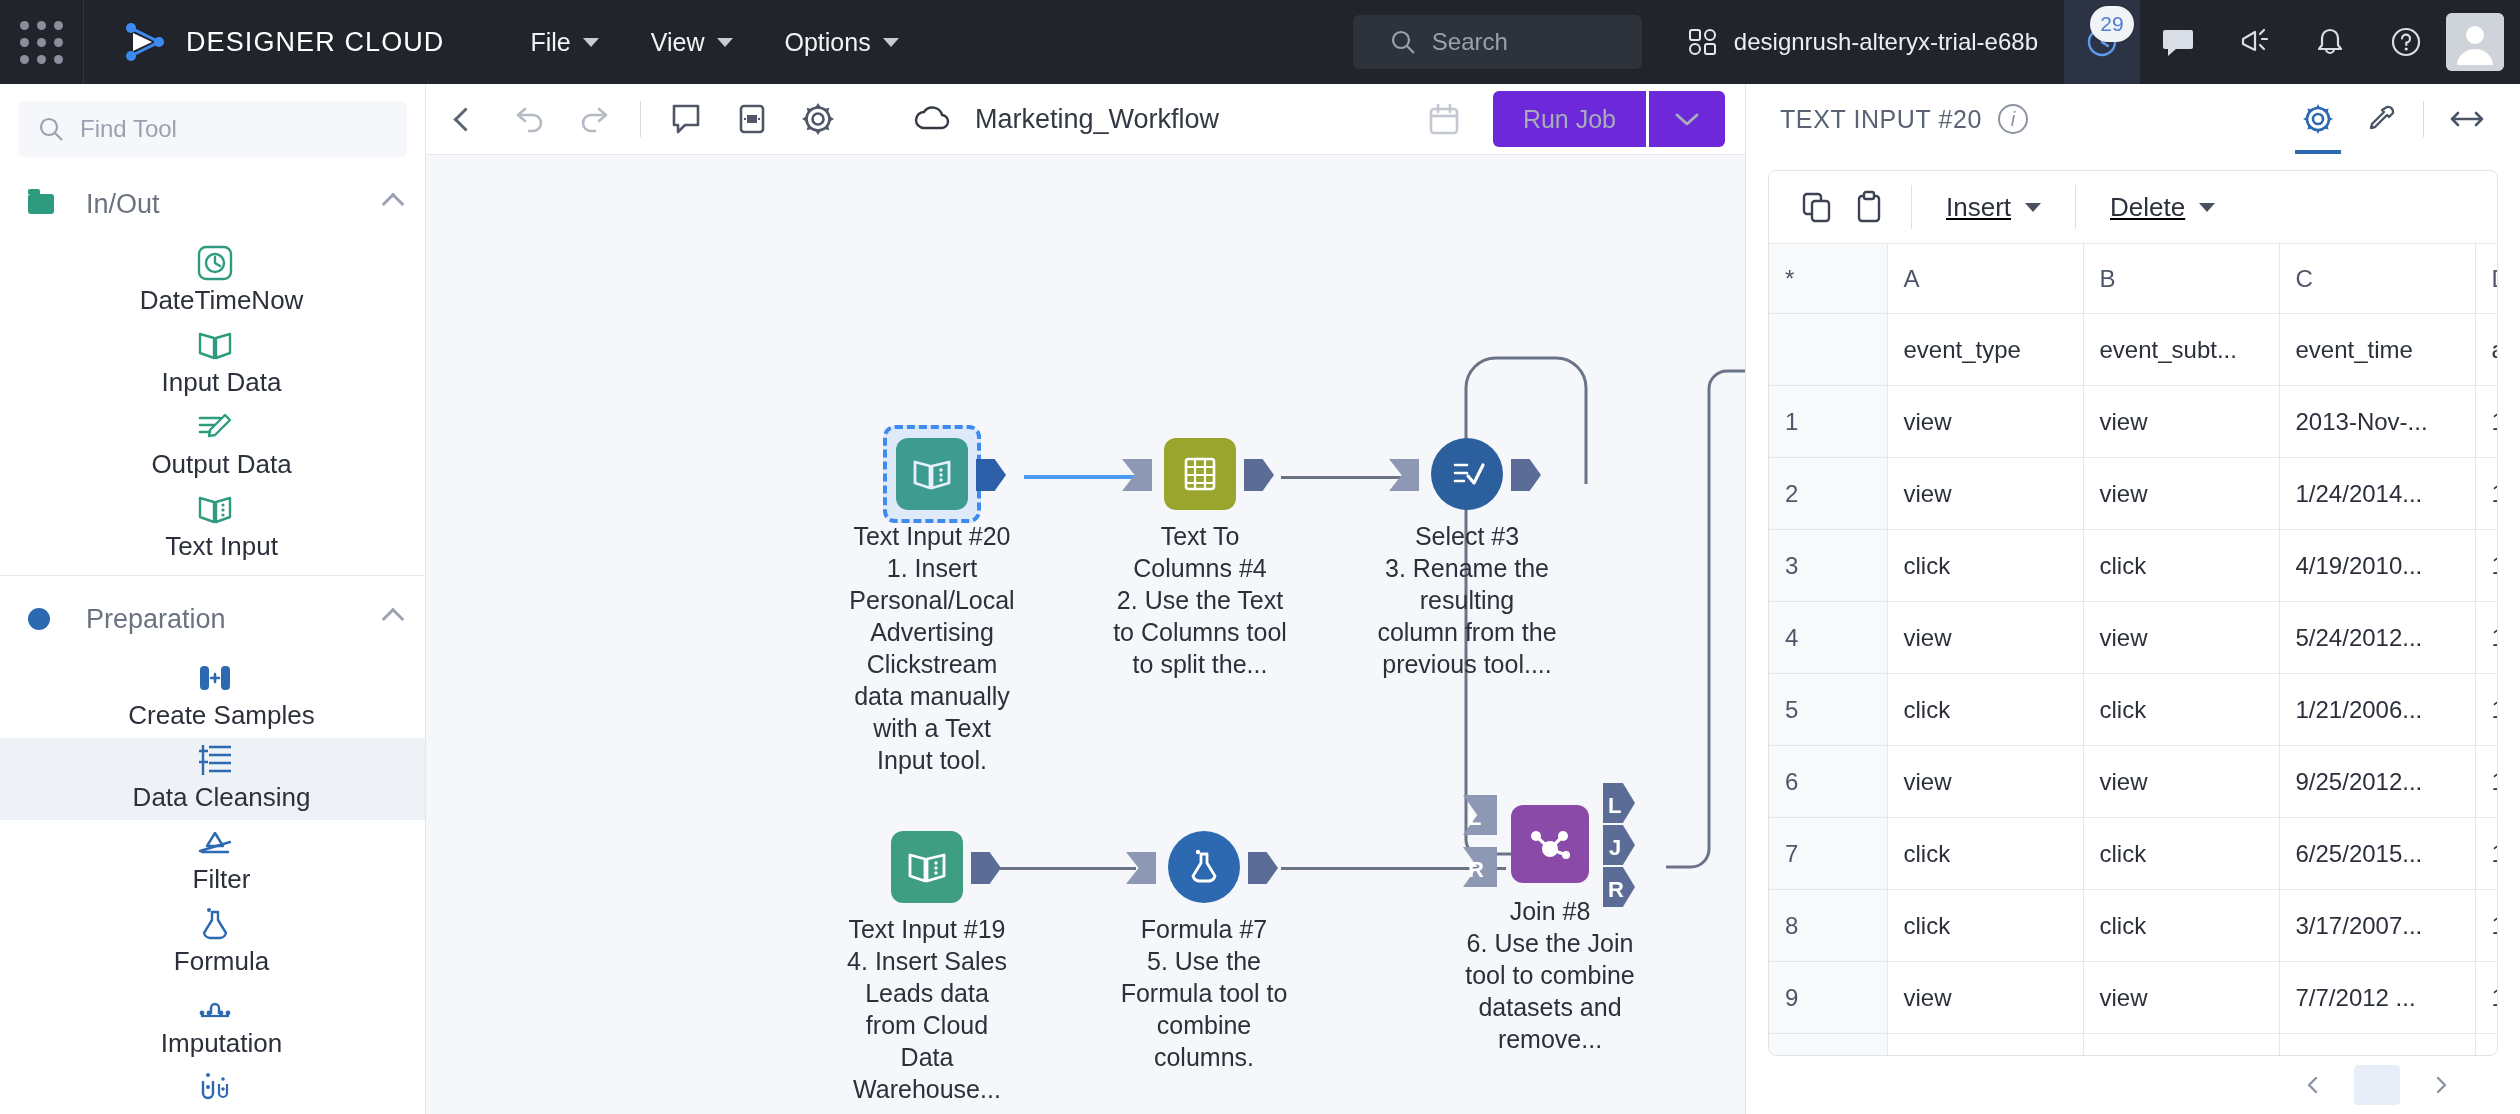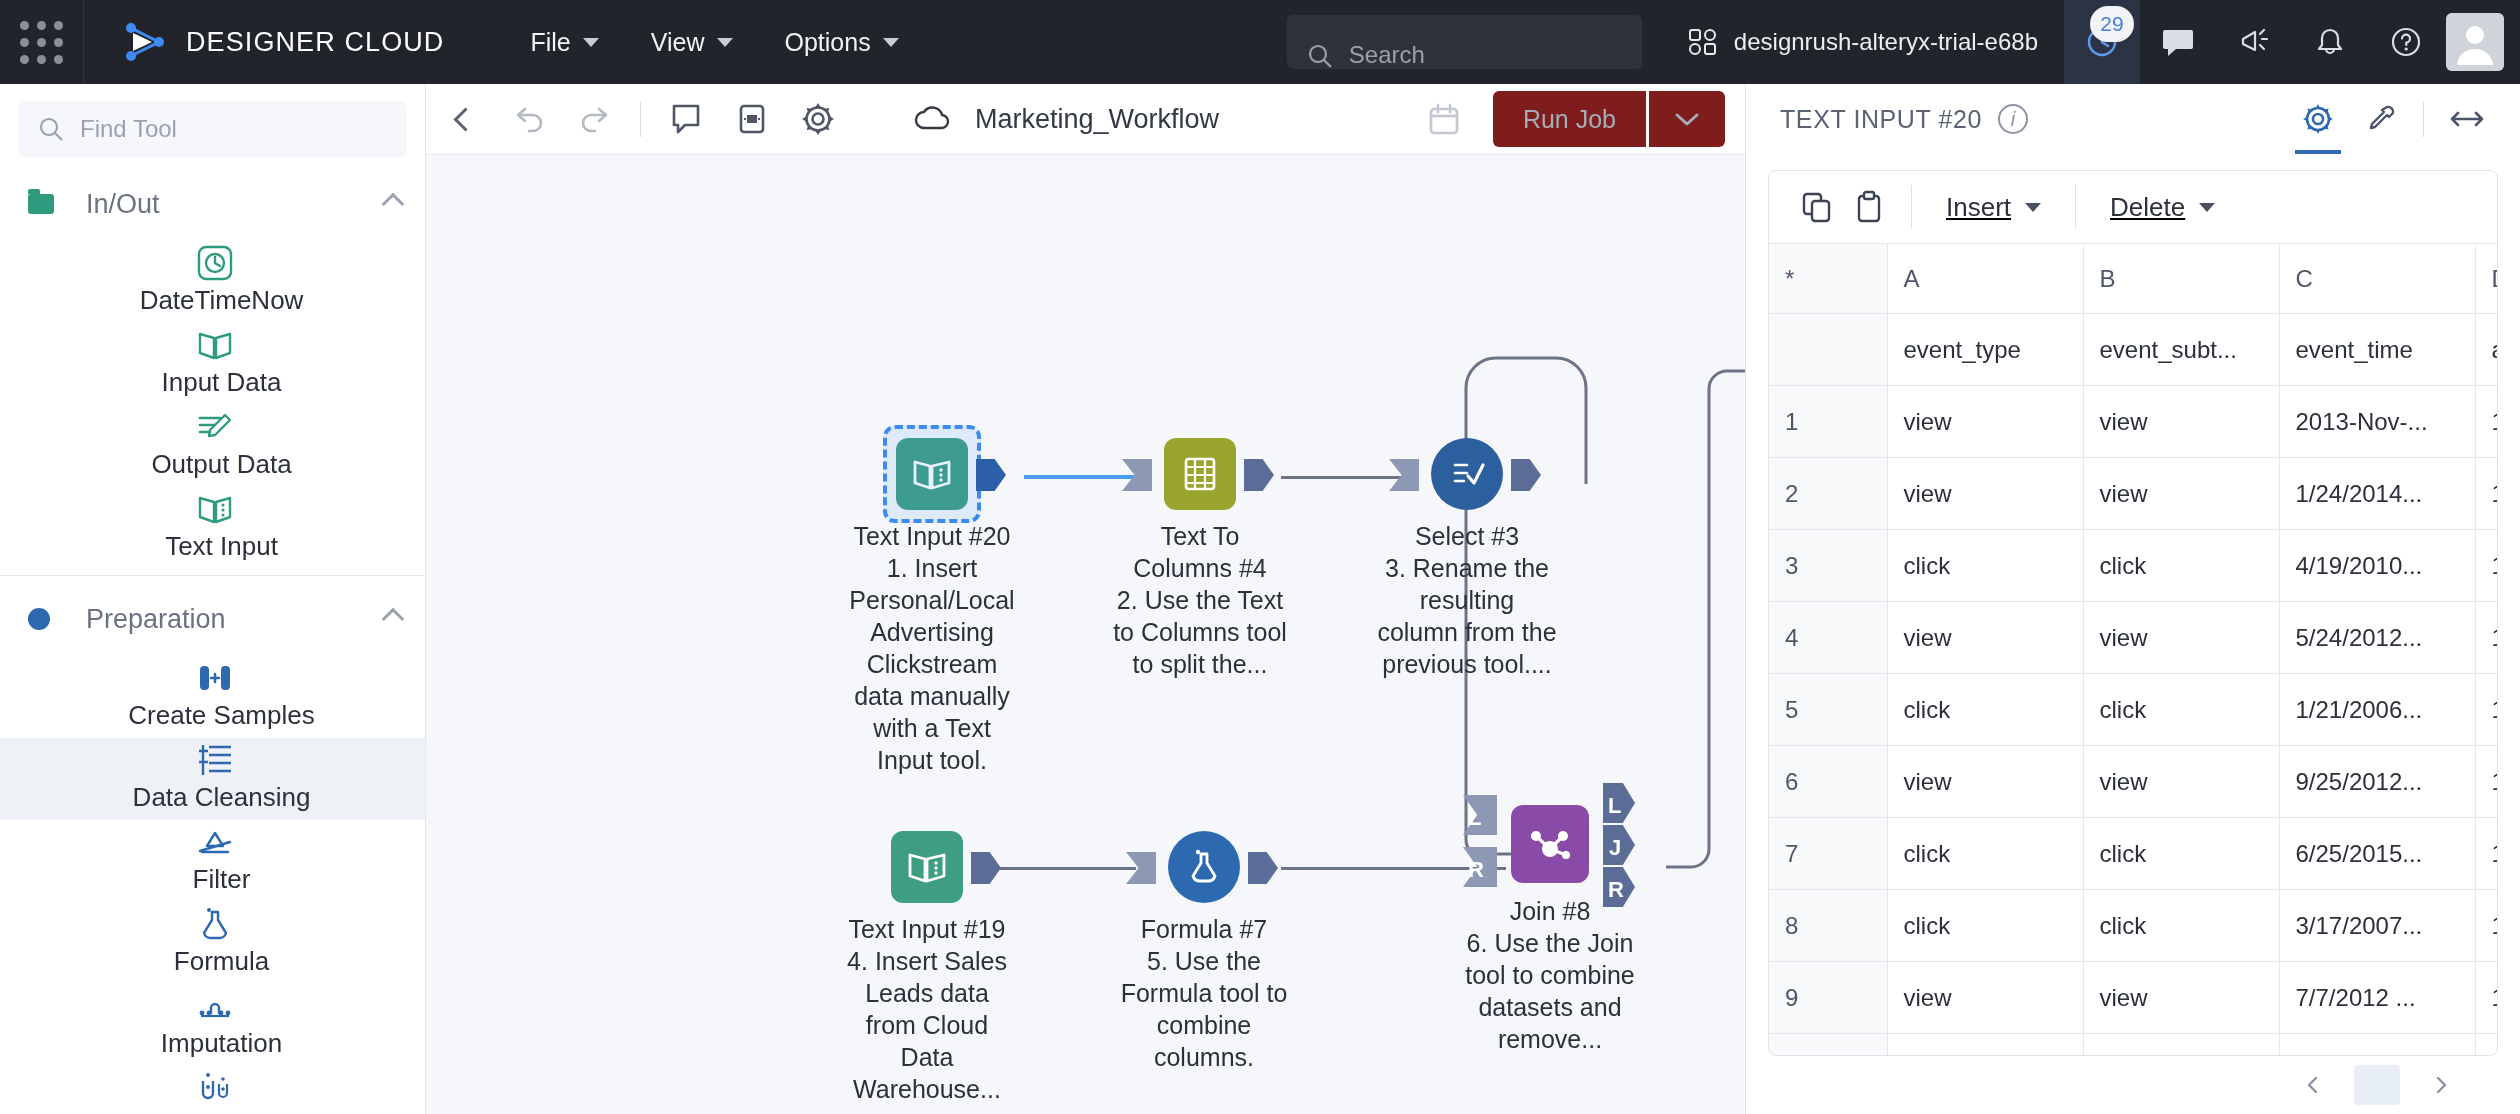--- a/index.html
+++ b/index.html
@@ -26,22 +26,22 @@
   .brand-logo { width: 44px; height: 40px; position: relative; }
   .brand-name { font-size: 27px; letter-spacing: 1.1px; color: #fff; font-weight: 400; }
   .menus { display: flex; align-items: center; gap: 0px; margin-left: 26px; }
   .menu-item {
     display: flex; align-items: center; gap: 12px; padding: 0 26px;
     height: 84px; font-size: 25px; color: #f2f3f5; cursor: pointer;
   }
   .caret { width: 0; height: 0; border-left: 8px solid transparent; border-right: 8px solid transparent; border-top: 9px solid #c9ccd4; }
   .topbar-spacer { flex: 1; }
   .search-box {
-    width: 355px; height: 54px; background: #2e323b; border-radius: 6px;
-    display: flex; align-items: flex-end; gap: 16px; padding: 0 20px; margin-right: 20px;
+    width: 289px; height: 54px; background: #2e323b; border-radius: 6px;
+    display: flex; align-items: center; gap: 16px; padding: 0 37px; margin-right: 20px;
   }
   .search-box .ph { color: #9aa0ac; font-size: 24px; }
   .tenant {
     display: flex; align-items: center; gap: 18px; padding: 0 26px; font-size: 24px; color: #eceef1;
   }
   .top-icons { display: flex; align-items: center; }
   .icon-btn {
     width: 76px; height: 84px; display: flex; align-items: center; justify-content: center;
     position: relative; cursor: pointer;
   }
@@ -95,21 +95,21 @@
     background: #ffffff; flex: 0 0 70px;
   }
   .collapse-btn { width: 62px; height: 70px; display:flex; align-items:center; justify-content:center; cursor:pointer;}
   .chev-left { width: 17px; height: 17px; border-left: 3px solid #5b6270; border-bottom: 3px solid #5b6270; transform: rotate(45deg); }
   .tb-icon { width: 66px; height: 70px; display: flex; align-items: center; justify-content: center; cursor: pointer; }
   .vdiv { width: 1px; height: 36px; background: #d9dde3; margin: 0 12px; }
   .wf-title { display: flex; align-items: center; gap: 22px; margin-left: 62px; }
   .wf-title .t { font-size: 27px; color: #333942; }
   .tb-right { margin-left: auto; display: flex; align-items: center; gap: 16px; padding-right: 6px;}
   .runjob {
-    display: flex; align-items: center; background: #7f1d1d; border-radius: 6px; overflow: hidden; height: 56px;
+    display: flex; align-items: center; background: #6d28d9; border-radius: 6px; overflow: hidden; height: 56px;
   }
   .runjob .lbl { font-size: 25px; color: #a7adb8; padding: 0 30px; }
   .runjob .div { width: 3px; height: 56px; background: #fff; }
   .runjob .arw { width: 76px; height: 56px; display: flex; align-items: center; justify-content: center; }
 
   .canvas {
     flex: 1; position: relative; background: #f5f7fa; border-top: 1px solid #e5e8ec; overflow: hidden;
   }
   .node { position: absolute; }
   .node-icon { width: 72px; height: 72px; border-radius: 12px; display: flex; align-items: center; justify-content: center; }

